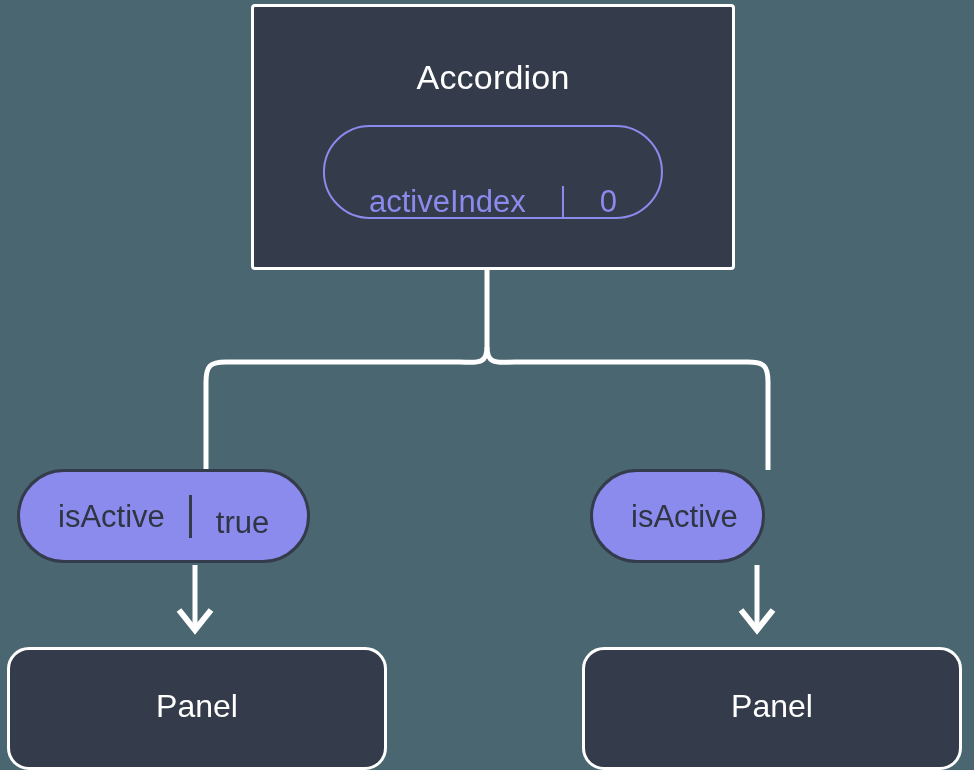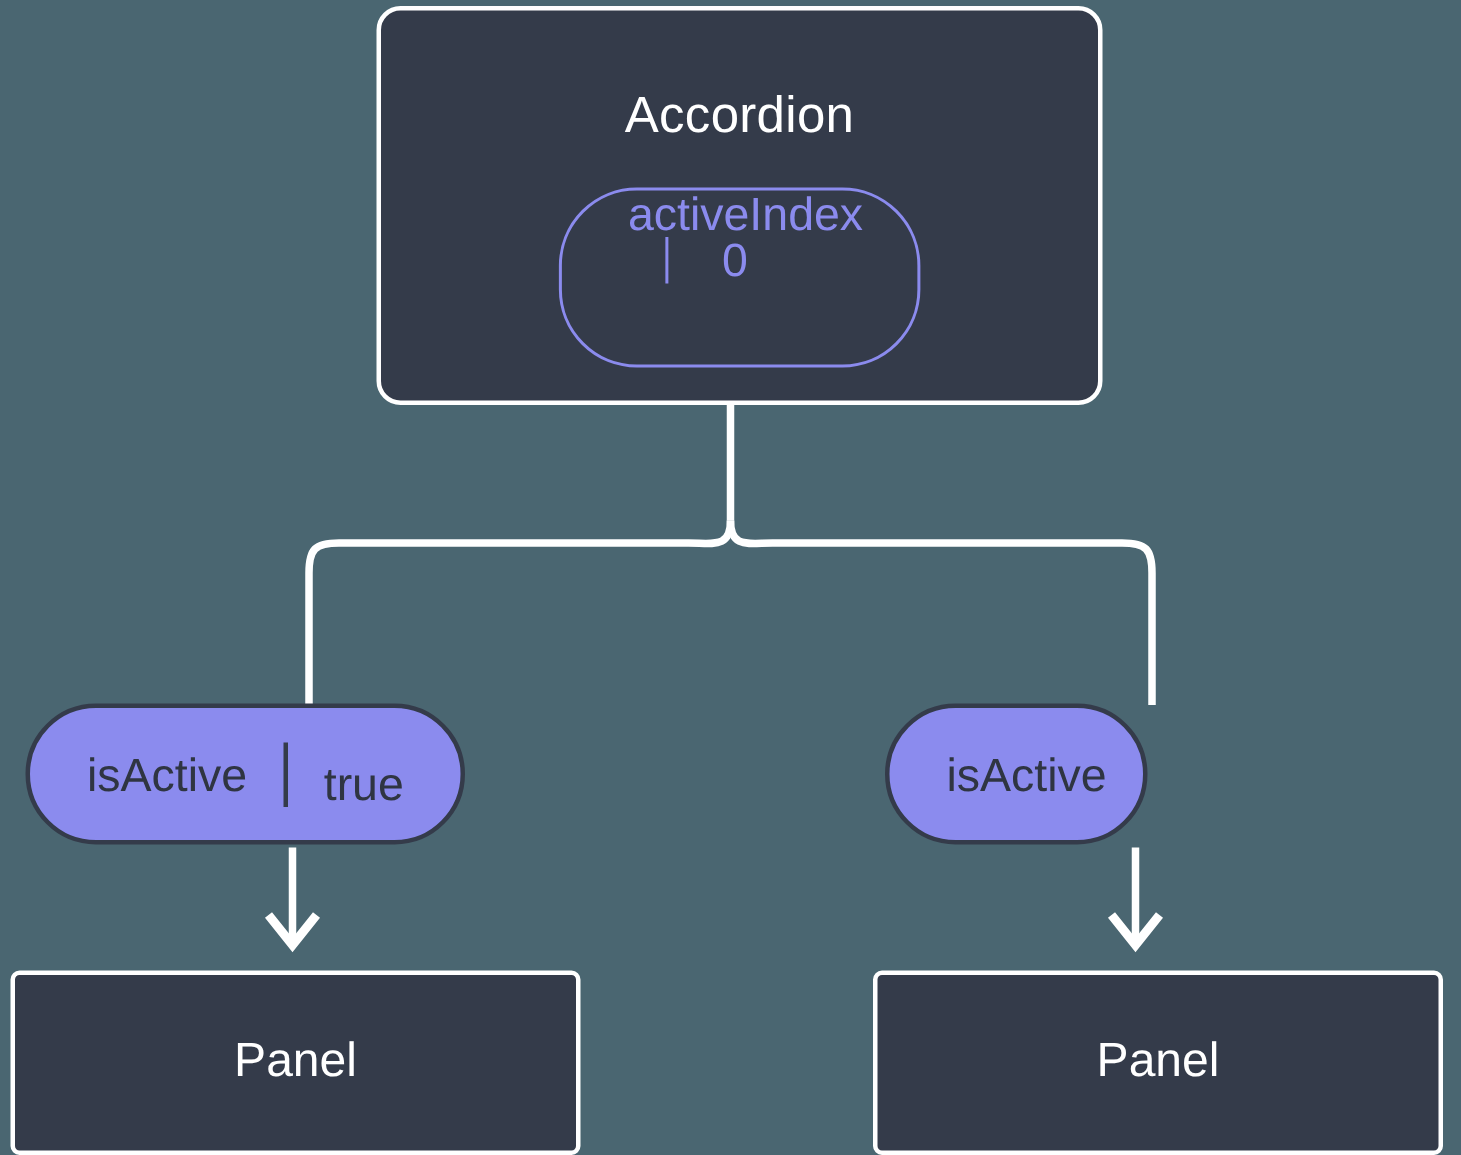--- a/index.html
+++ b/index.html
@@ -26,21 +26,21 @@
     height: 770px;
     pointer-events: none;
   }
 
   
   .node-box {
     position: absolute;
     box-sizing: border-box;
     background: #343b4a;
     border: 3px solid #ffffff;
-    border-radius: 16px;
+    border-radius: 4px;
     display: flex;
     flex-direction: column;
     align-items: center;
   }
   #accordion-node {
     left: 251px;
     top: 4px;
     width: 484px;
     height: 266px;
     justify-content: flex-start;
@@ -53,28 +53,27 @@
     line-height: 1;
     margin-top: 53px;
   }
 
   
   .pill-outline {
     position: absolute;
     left: 50%;
     transform: translateX(-50%);
     top: 118px;
-    height: 120px;
+    height: 94px;
     box-sizing: border-box;
     display: flex;
-    align-items: center;
+    align-items: flex-end;
     border: 2px solid #8b8bee;
     border-radius: 52px;
     background: transparent;
-    flex-direction: column;
   }
   .pill-outline .pk {
     display: flex;
     align-items: center;
     justify-content: center;
     padding: 0 36px 0 44px;
     color: #8b8bee;
     font-size: 31px;
     line-height: 1;
   }
@@ -117,21 +116,21 @@
   }
   #pill-left  { left: 17px;  top: 469px; }
   #pill-right { left: 590px; top: 469px; }
 
   
   .panel-box {
     position: absolute;
     box-sizing: border-box;
     background: #343b4a;
     border: 3px solid #ffffff;
-    border-radius: 6px;
+    border-radius: 22px;
     display: flex;
     align-items: center;
     justify-content: center;
   }
   #panel-left  { left: 7px;   top: 647px; width: 380px; height: 123px; }
   #panel-right { left: 582px; top: 647px; width: 380px; height: 123px; }
   .panel-label {
     color: #ffffff;
     font-size: 32px;
     font-weight: 400;

